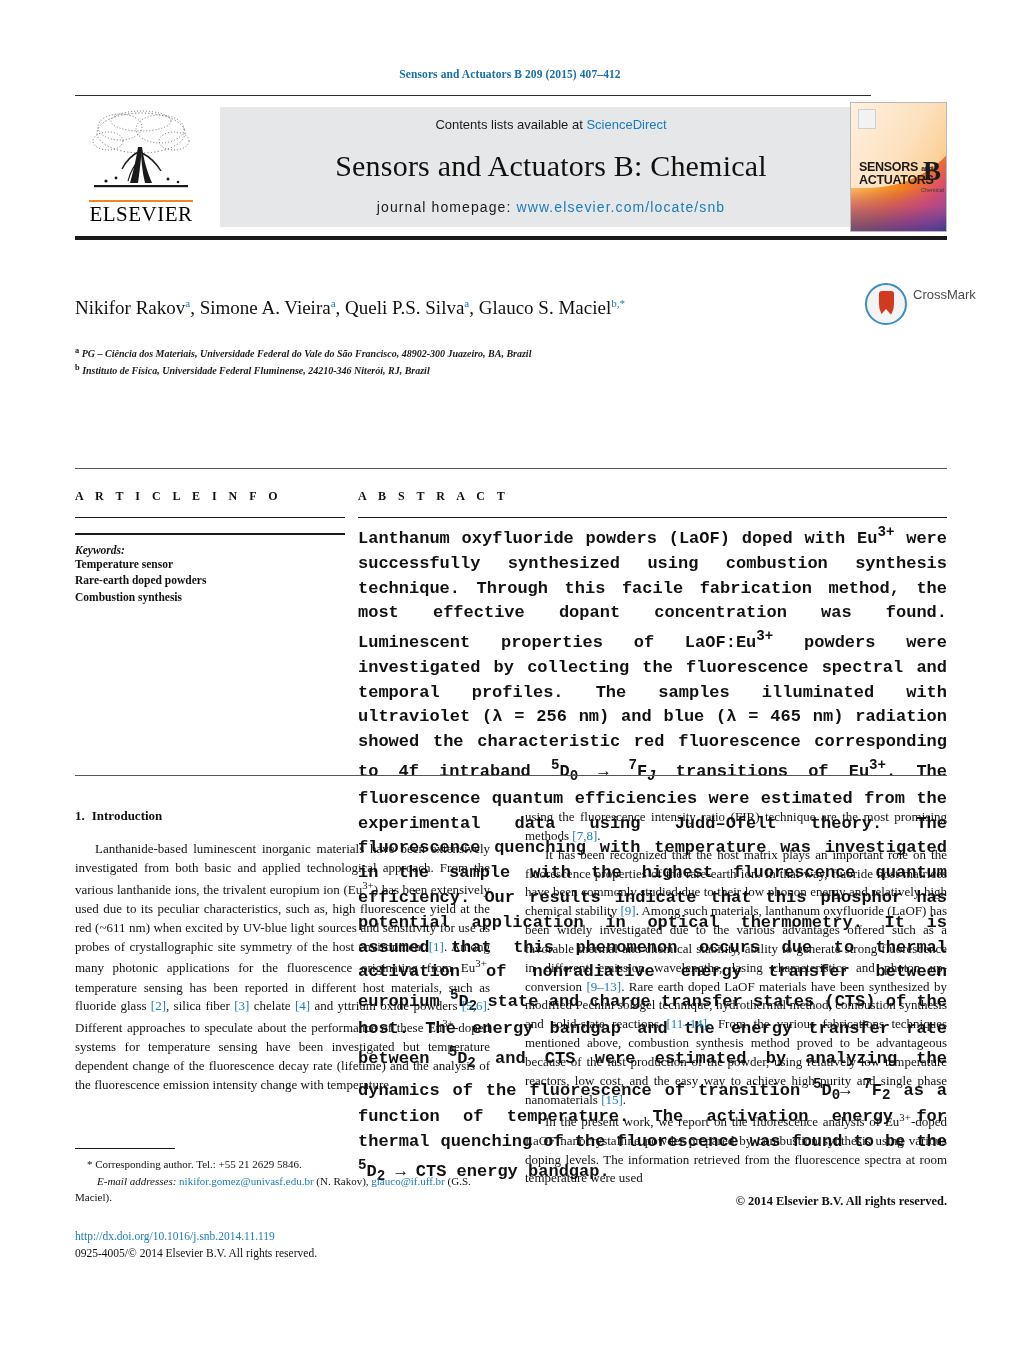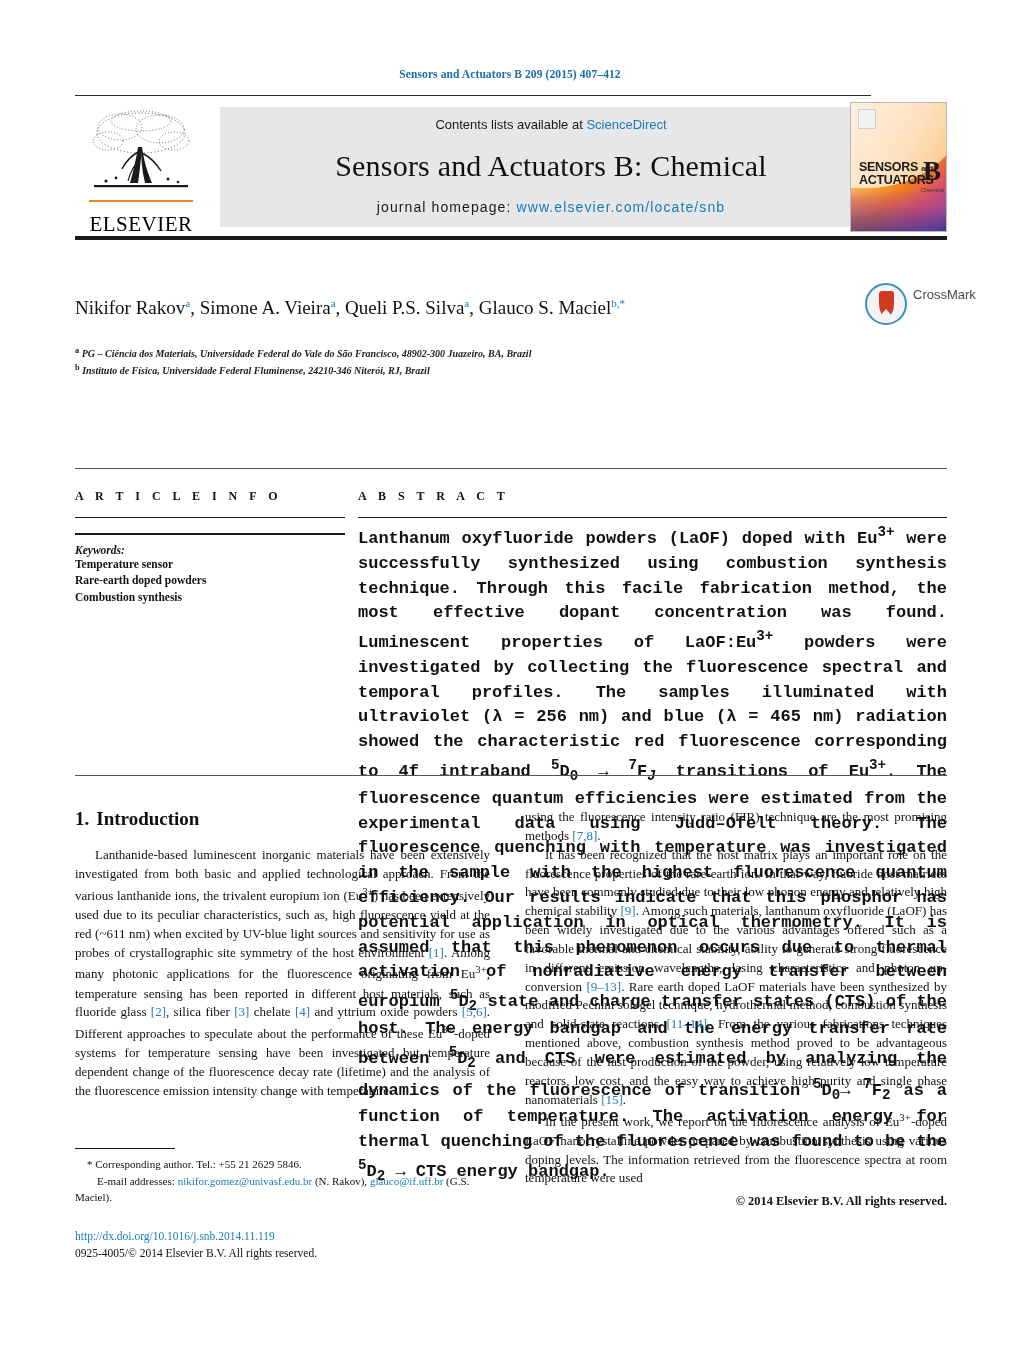--- a/index.html
+++ b/index.html
@@ -36,21 +36,21 @@
   .elsevier-logo {
     position:absolute; top:12px; left:0; width:132px; height:120px;
     text-align:center;
   }
   .tree-svg { display:block; margin:0 auto; }
   .elsevier-word {
     font-family:"Liberation Serif", serif;
     font-size:21px; letter-spacing:0.5px;
     color:#000; margin-top:1px;
     border-top:2.5px solid #f08521;
-    padding-top:12px; display:inline-block;
+    padding-top:2px; display:inline-block;
     line-height:1;
   }
   .masthead-box {
     position:absolute; top:12px; left:145px; width:651px; height:120px;
     background:#e6e7e8;
     display:flex; flex-direction:column; align-items:center; justify-content:space-between;
     padding:10px 0 12px 11px;
   }
   .contents-line {
     font-family:"Liberation Sans", sans-serif;
@@ -194,21 +194,21 @@
     margin-top:7px; text-align:right;
     font-family:"Liberation Serif", serif;
     font-size:12.4px; font-weight:bold; color:#111;
   }
 
   
   .col-left  { position:absolute; top:808px; left:75px; width:415px; }
   .col-right { position:absolute; top:808px; left:525px; width:422px; }
   .h2 {
     font-family:"Liberation Serif", serif;
-    font-size:19px; font-weight:bold; color:#111;
+    font-size:13px; font-weight:bold; color:#111;
     margin:0 0 16px 0;
   }
   .h2 .num { margin-right:7px; }
   p.body {
     margin:0;
     font-family:"Liberation Serif", serif;
     font-size:13px; line-height:1.45; color:#111;
     text-align:justify; text-indent:20px;
   }
   p.body + p.body { margin-top:0px; }
@@ -216,21 +216,21 @@
 
   
   .footnote {
     position:absolute; top:1148px; left:75px; width:415px;
   }
   .fn-rule { width:100px; height:1.2px; background:#1a1a1a; margin-bottom:7px; }
   .fn-line {
     font-family:"Liberation Serif", serif;
     font-size:11px; color:#111; line-height:1.5;
   }
-  .fn-line .em { }
+  .fn-line .em { font-style:italic; }
   .link { color:#1a7bb9; }
   .doiblock { position:absolute; top:1228px; left:75px; width:440px; }
   .doi {
     font-family:"Liberation Serif", serif;
     font-size:11.5px; color:#1a7bb9; line-height:1.5;
   }
   .issn {
     font-family:"Liberation Serif", serif;
     font-size:11.5px; color:#111; line-height:1.5;
   }

